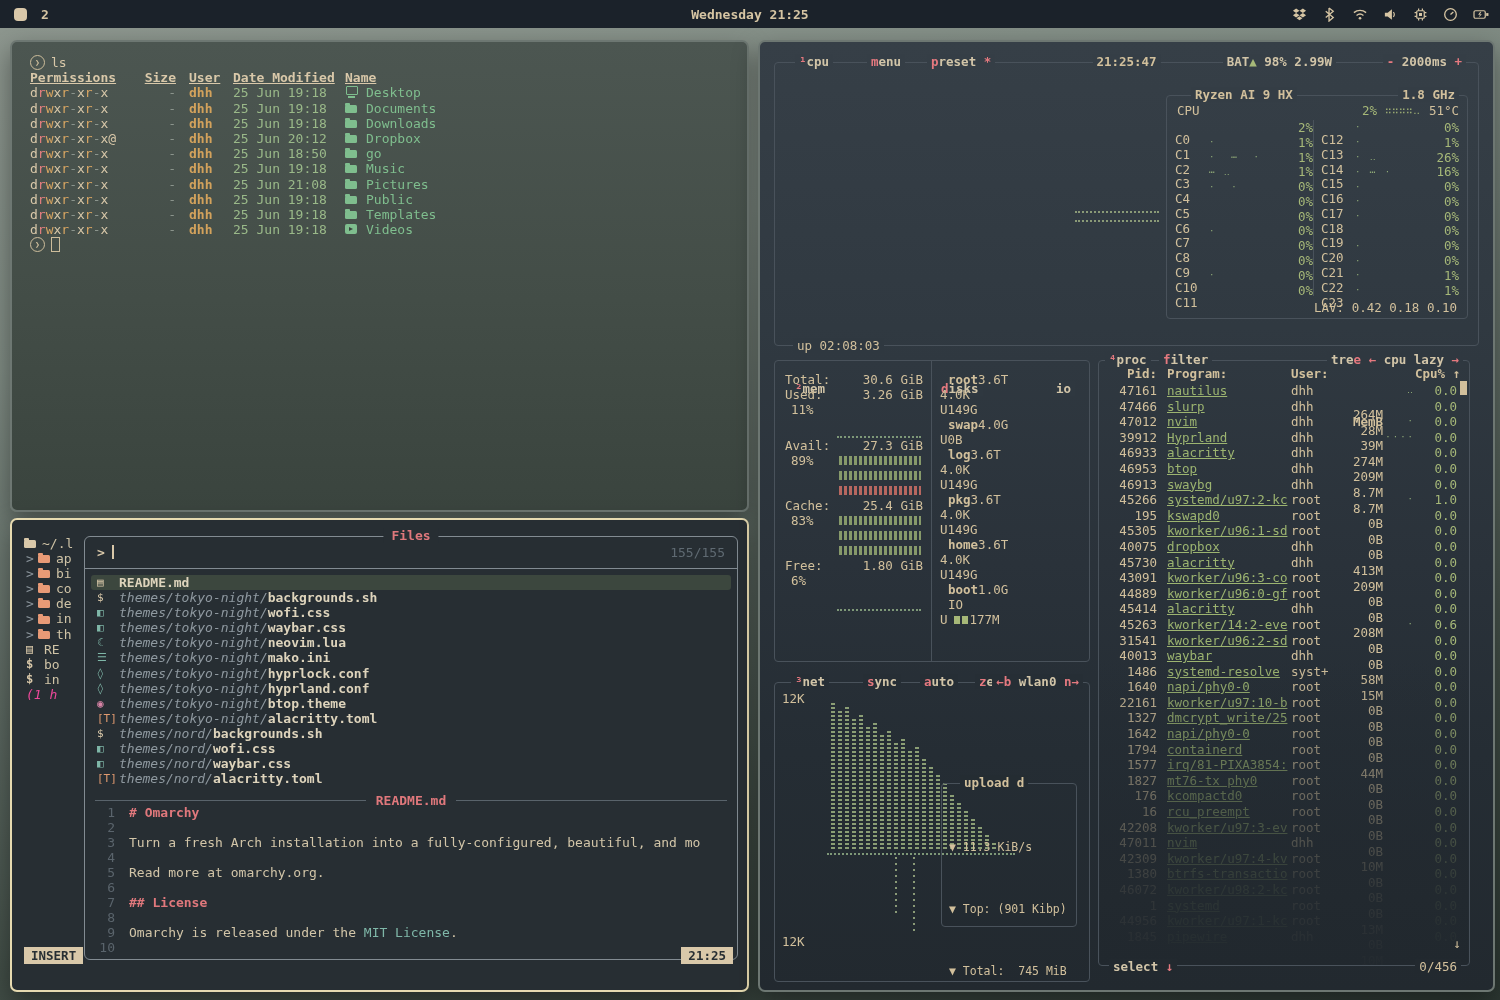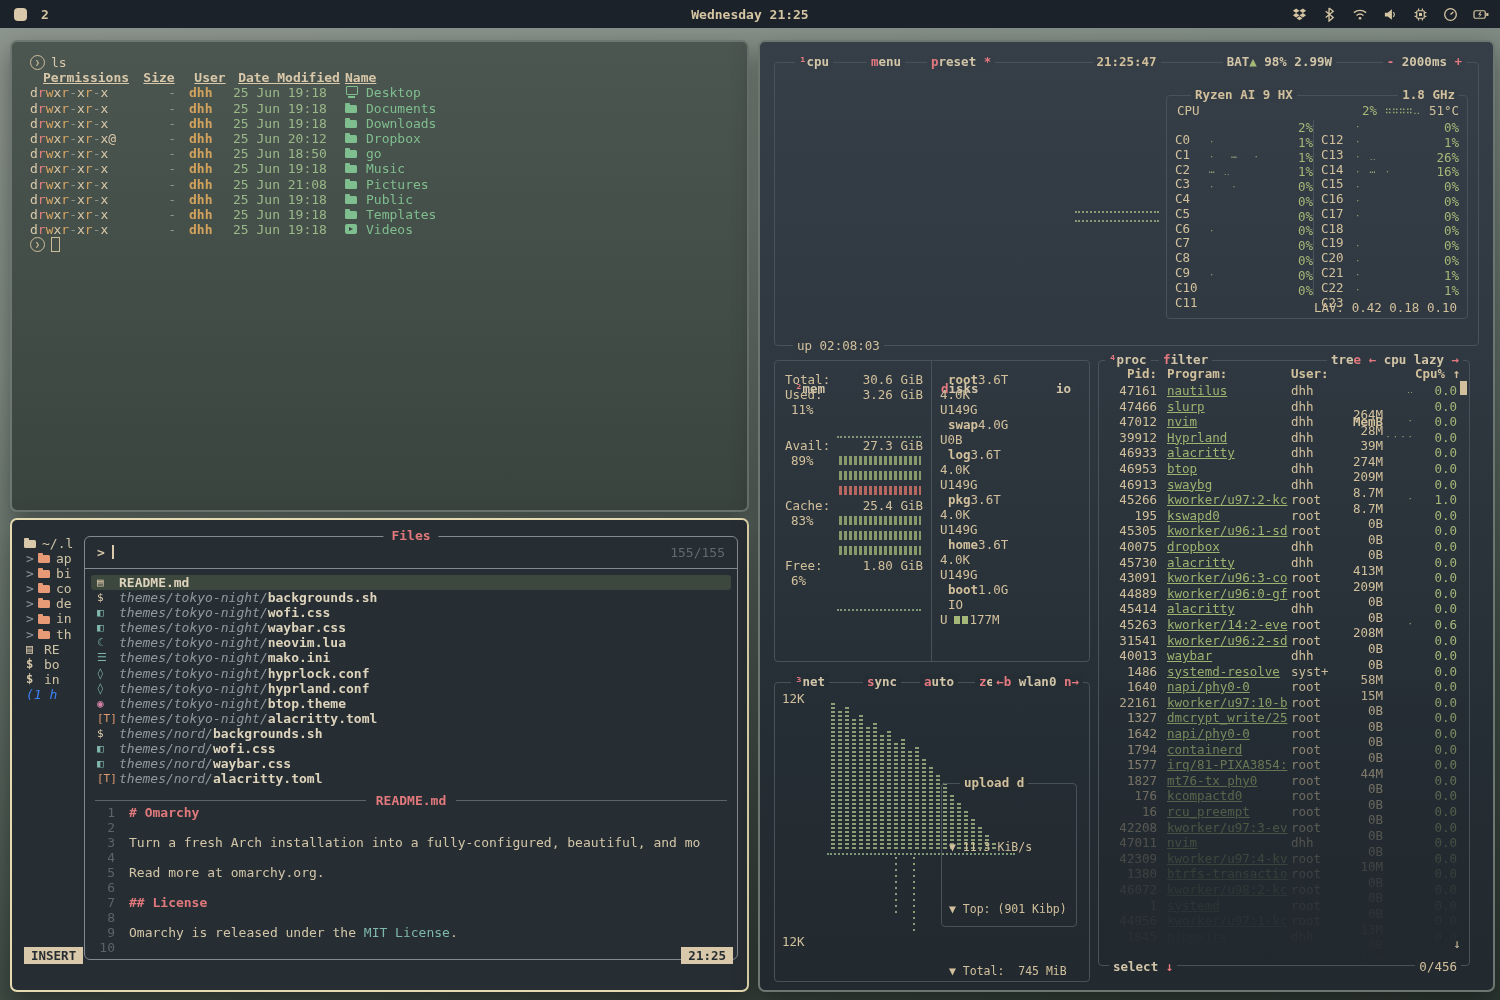--- a/index.html
+++ b/index.html
@@ -22,21 +22,21 @@
     color:#d9c8a9;font-size:13px;}
   .term1 .content{padding:13px 0 0 18px;line-height:15.2px;}
   .tl{display:flex;align-items:center;height:15.2px;white-space:pre;}
   .circ{width:13px;height:13px;border:1px solid #cdbd9b;border-radius:50%;display:inline-flex;
     align-items:center;justify-content:center;font-size:8px;color:#cdbd9b;margin-right:6px;flex:0 0 auto;}
   .col-perm{width:112px;}
   .col-size{width:34px;text-align:right;color:#8b948c;}
   .col-user{width:42px;margin-left:13px;color:#d3a25c;font-weight:bold;}
   .col-date{width:98px;margin-left:2px;color:#9ab989;}
   .col-name{margin-left:14px;color:#7fbe8e;display:flex;align-items:center;}
-  .lshead span{color:#d9c8a9;font-weight:bold;text-decoration:underline;text-align:center;}
+  .lshead span{color:#d9c8a9;font-weight:bold;text-decoration:underline;}
   .perm span{color:#d9c8a9;}
   .perm span:nth-child(2){color:#e57f7f;}
   .perm span:nth-child(3){color:#d9a662;}
   .perm span:nth-child(5),.perm span:nth-child(8){color:#d9a662;}
   .perm span:nth-child(6),.perm span:nth-child(9){color:#8b948c;}
   .cursor-block{width:7px;height:13px;border:1px solid #cdbd9b;display:inline-block;}
   .fi{width:15px;height:13px;position:relative;display:inline-block;margin-right:6px;flex:0 0 auto;}
   .fi.folder::before,.fi.folder-open::before,.fi.folder-download::before,
   .fi.folder-music::before,.fi.folder-images::before{content:"";position:absolute;left:0;top:3px;width:12px;height:8px;background:#7fbe8e;border-radius:1.5px;}
   .fi.folder::after,.fi.folder-open::after,.fi.folder-download::after,
@@ -46,21 +46,21 @@
   .fi.screen::before{content:"";position:absolute;left:0;top:1px;width:12px;height:10px;background:#7fbe8e;border-radius:2px;}
   .fi.screen::after{content:"";position:absolute;left:4px;top:4px;border-left:4px solid #3a443e;
     border-top:2.5px solid transparent;border-bottom:2.5px solid transparent;}
   
   .nvim{left:10px;top:518px;width:735px;height:470px;border:2px solid #e6dab0;background:#272e33;
     color:#d2c5a8;font-size:13px;}
   .tree{position:absolute;left:12px;top:16px;width:64px;line-height:15.1px;overflow:hidden;}
   .trow{display:flex;align-items:center;height:15.1px;white-space:pre;color:#cfc3a6;}
   .trow .chev{width:12px;color:#8a949b;flex:0 0 auto;}
   .trow.child{padding-left:2px;}
-  .trow.dim{color:#3b82f6;font-style:italic;}
+  .trow.dim{color:#ec4899;font-style:italic;}
   .ti{width:13px;height:13px;display:inline-block;position:relative;margin-right:5px;flex:0 0 auto;
     font-size:12px;line-height:13px;}
   .ti.folder::before{content:"";position:absolute;left:0;top:3px;width:12px;height:8px;background:#e89a76;border-radius:1.5px;}
   .ti.folder::after{content:"";position:absolute;left:0;top:1px;width:5px;height:3px;background:#e89a76;border-radius:1px;}
   .ti.root::before{content:"";position:absolute;left:0;top:3px;width:12px;height:8px;background:#d9c8a9;border-radius:1.5px;}
   .ti.root::after{content:"";position:absolute;left:0;top:1px;width:5px;height:3px;background:#d9c8a9;border-radius:1px;}
   .ti.doc{color:#d9c8a9;}
   .ti.dollar{color:#d9c8a9;font-weight:bold;}
   .ti.none{width:0;margin-right:0;}
   .picker{position:absolute;left:72px;top:16px;width:652px;height:422px;border:1px solid #828b92;
@@ -993,21 +993,21 @@
           <span class="pcol-pid">46913</span>
           <span class="pcol-prog">swaybg</span>
           <span class="pcol-user">dhh</span>
           <span class="pcol-mem">8.7M</span>
           <span class="pcol-g"></span>
           <span class="pcol-cpu">0.0</span>
         </div>
 
         <div class="prow">
           <span class="pcol-pid">45266</span>
-          <span class="pcol-prog">kworker/u97:2-kc</span>
+          <span class="pcol-prog">systemd/u97:2-kc</span>
           <span class="pcol-user">root</span>
           <span class="pcol-mem">0B</span>
           <span class="pcol-g">·</span>
           <span class="pcol-cpu">1.0</span>
         </div>
 
         <div class="prow">
           <span class="pcol-pid">195</span>
           <span class="pcol-prog">kswapd0</span>
           <span class="pcol-user">root</span>

